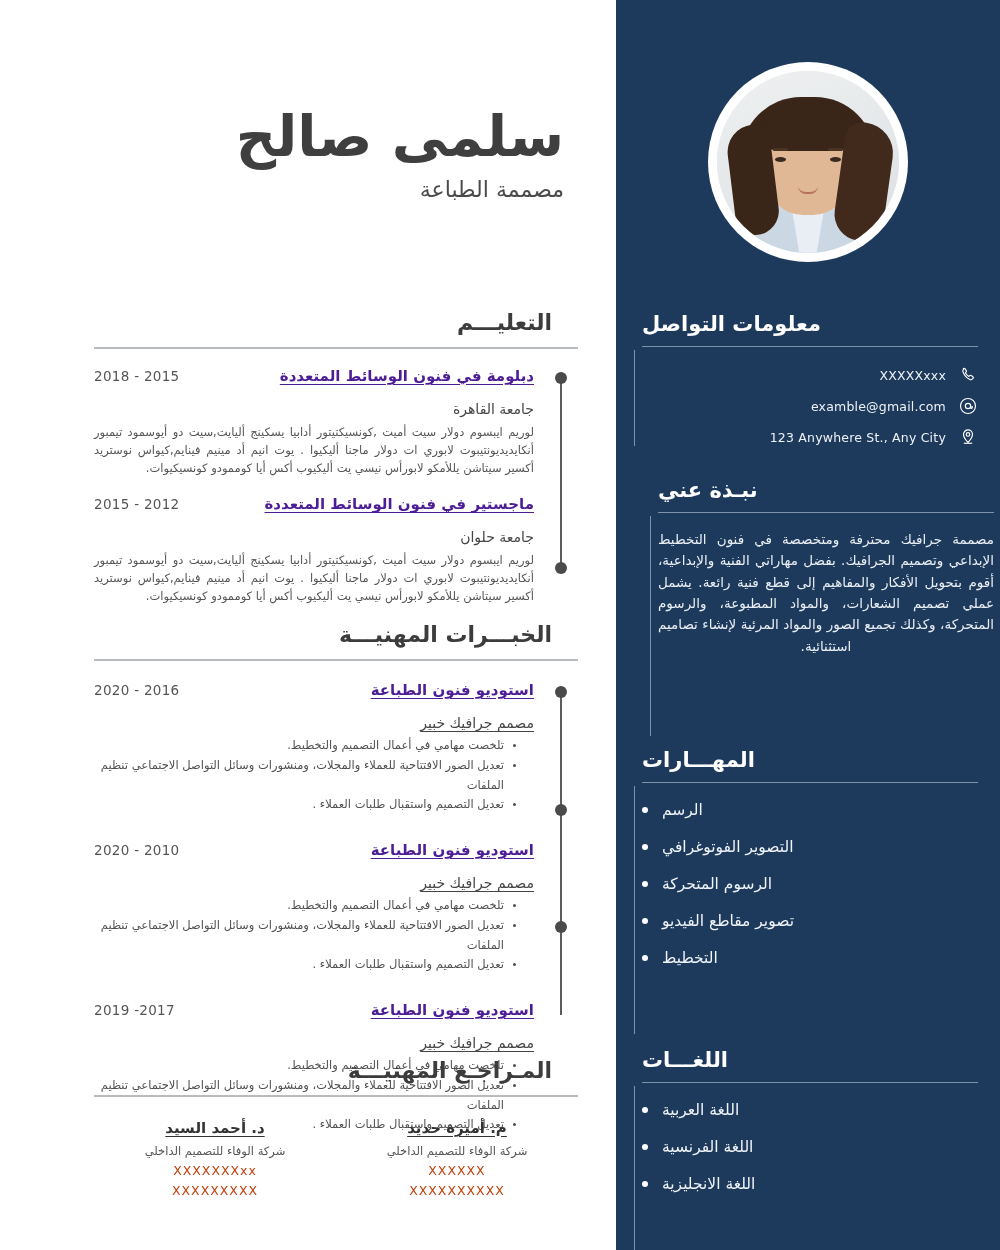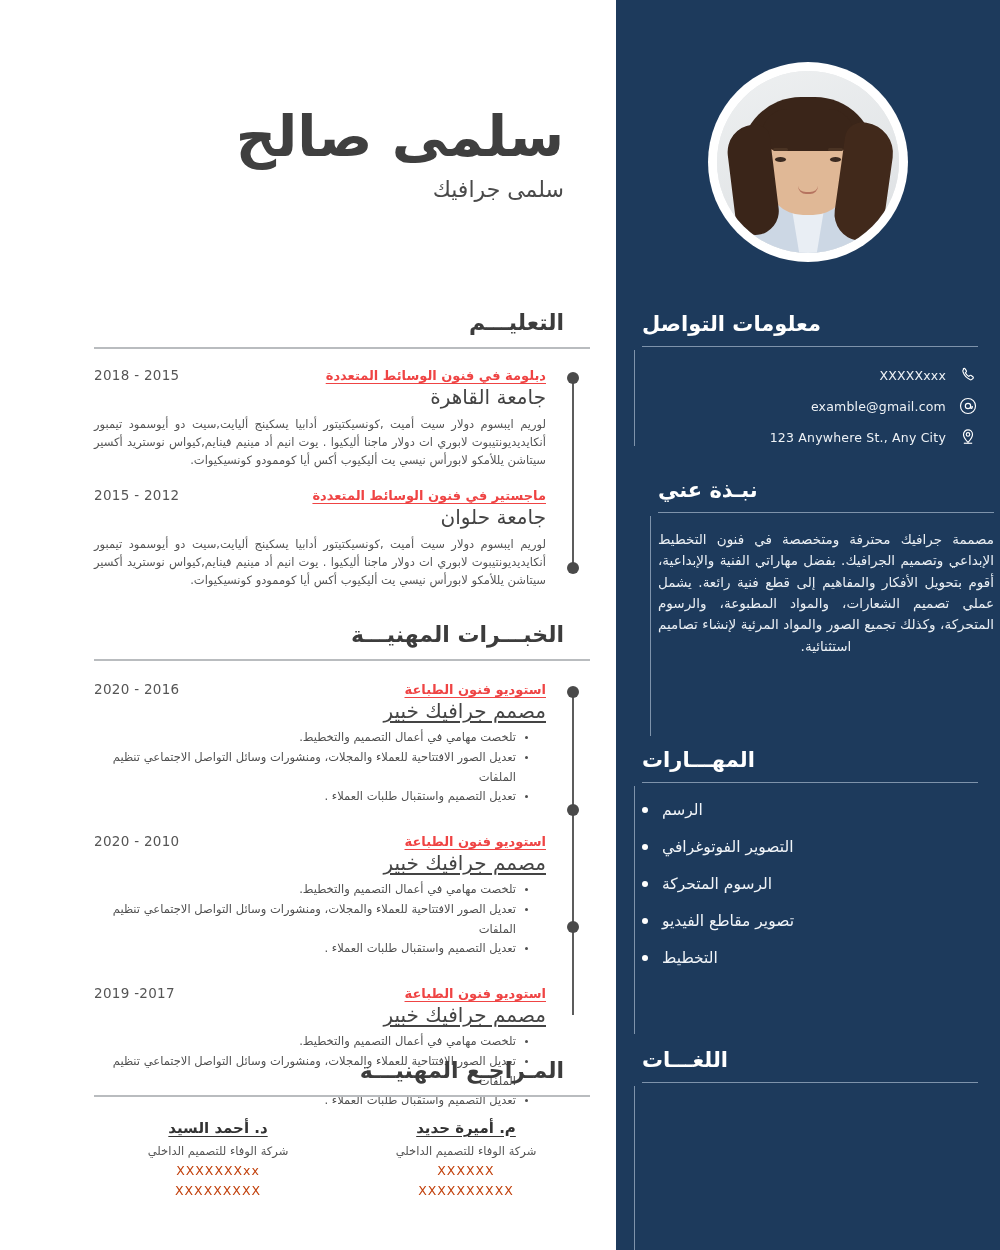--- a/index.html
+++ b/index.html
@@ -169,21 +169,21 @@
     line-height: 1.05;
     letter-spacing: 1px;
   }
   .cv-role {
     font-size: 22px;
     color: #4a4a4a;
     margin: 10px 0 0 0;
     letter-spacing: 0.5px;
   }
 
-  .main-sec { position: absolute; right: 0; width: 100%; box-sizing: border-box; padding-right: 0; }
+  .main-sec { position: absolute; right: 0; width: 100%; box-sizing: border-box; padding-right: 12px; }
   .main-title {
     font-size: 22px;
     font-weight: bold;
     color: #3c3c3c;
     text-align: right;
     margin: 0 52px 0 0;
     letter-spacing: 1px;
   }
   .main-rule {
     height: 2px;
@@ -208,37 +208,37 @@
   }
 
   .entry { position: relative; padding-right: 44px; }
   .entry-head {
     display: flex;
     flex-direction: row;
     justify-content: space-between;
     align-items: baseline;
   }
   .entry-title {
-    font-size: 13px;
+    font-size: 15px;
     font-weight: bold;
-    color: #ef4444;
+    color: #4c1d95;
     text-decoration: underline;
     text-underline-offset: 3px;
   }
   .entry-date {
     font-size: 13.5px;
     color: #555555;
     direction: ltr;
     letter-spacing: 0.3px;
   }
   .entry-sub {
-    font-size: 20px;
+    font-size: 14px;
     color: #444444;
     text-align: right;
-    margin-top: 2px;
+    margin-top: 16px;
     text-decoration: underline;
     text-underline-offset: 3px;
   }
   .entry-sub.plain { text-decoration: none; }
   .entry-para {
     font-size: 11.5px;
     color: #555555;
     line-height: 1.55;
     text-align: justify;
     margin-top: 7px;
@@ -272,21 +272,21 @@
 </style>
 </head>
 <body>
 
 <div id="page">
 
   <div id="main">
 
     <div class="name-block">
       <div class="cv-name">سلمى صالح</div>
-      <div class="cv-role">سلمى جرافيك</div>
+      <div class="cv-role">مصممة الطباعة</div>
     </div>
 
     <div class="main-sec" style="top:310px;">
       <div class="main-title">التعليـــم</div>
       <div class="main-rule"></div>
       <div class="tl-wrap" style="margin-top:18px;">
         <div class="tl-line" style="top:10px; height:190px;"></div>
         <div class="tl-dot" style="top:5px;"></div>
         <div class="tl-dot" style="top:195px;"></div>
 
@@ -469,16 +469,30 @@
           <span>التخطيط</span>
           <span class="bullet-dot"></span>
         </li>
       </ul>
     </div>
 
     <div class="side-sec" style="position:absolute; top:1048px; right:22px; width:336px;">
       <div class="side-title">اللغـــات</div>
       <div class="side-rule"></div>
       <div class="side-vrule" style="height:170px; left:-8px; top:38px;"></div>
+      <ul class="bullet-list">
+        <li class="bullet-item">
+          <span>اللغة العربية</span>
+          <span class="bullet-dot"></span>
+        </li>
+        <li class="bullet-item">
+          <span>اللغة الفرنسية</span>
+          <span class="bullet-dot"></span>
+        </li>
+        <li class="bullet-item">
+          <span>اللغة الانجليزية</span>
+          <span class="bullet-dot"></span>
+        </li>
+      </ul>
     </div>
 
   </div>
 </div>
 
 </body></html>

